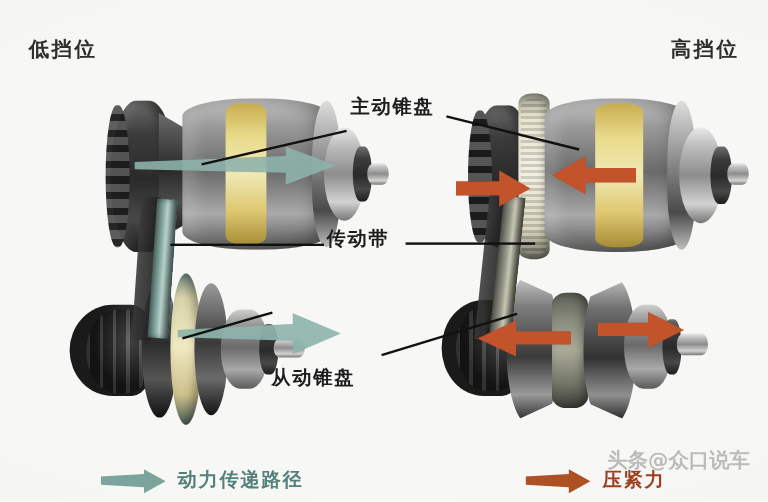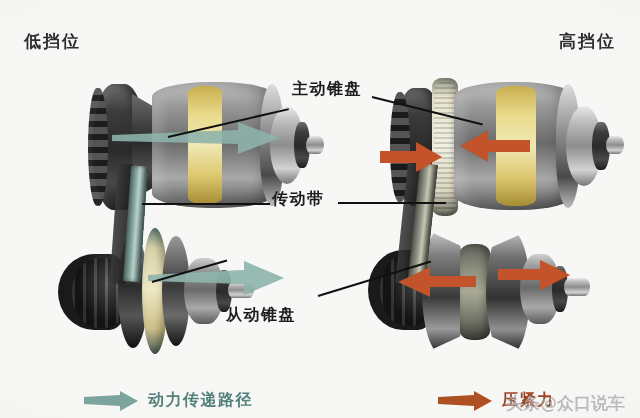--- a/index.html
+++ b/index.html
@@ -82,21 +82,21 @@
     font-size: 16px;
     font-weight: bold;
     letter-spacing: 1.5px;
     white-space: nowrap;
   }
   #legend-left .legend-text  { color: #53807a; }
   #legend-right .legend-text { color: #9c3f1e; }
 
   
   #watermark {
-    left: 506px; top: 392px;
+    left: 506px; top: 372px;
     font-size: 17px;
     font-weight: bold;
     color: rgba(120,120,120,0.48);
     letter-spacing: 0px;
     white-space: nowrap;
     z-index: 60;
     text-shadow: 0 1px 0 rgba(255,255,255,.45);
   }
 
   

